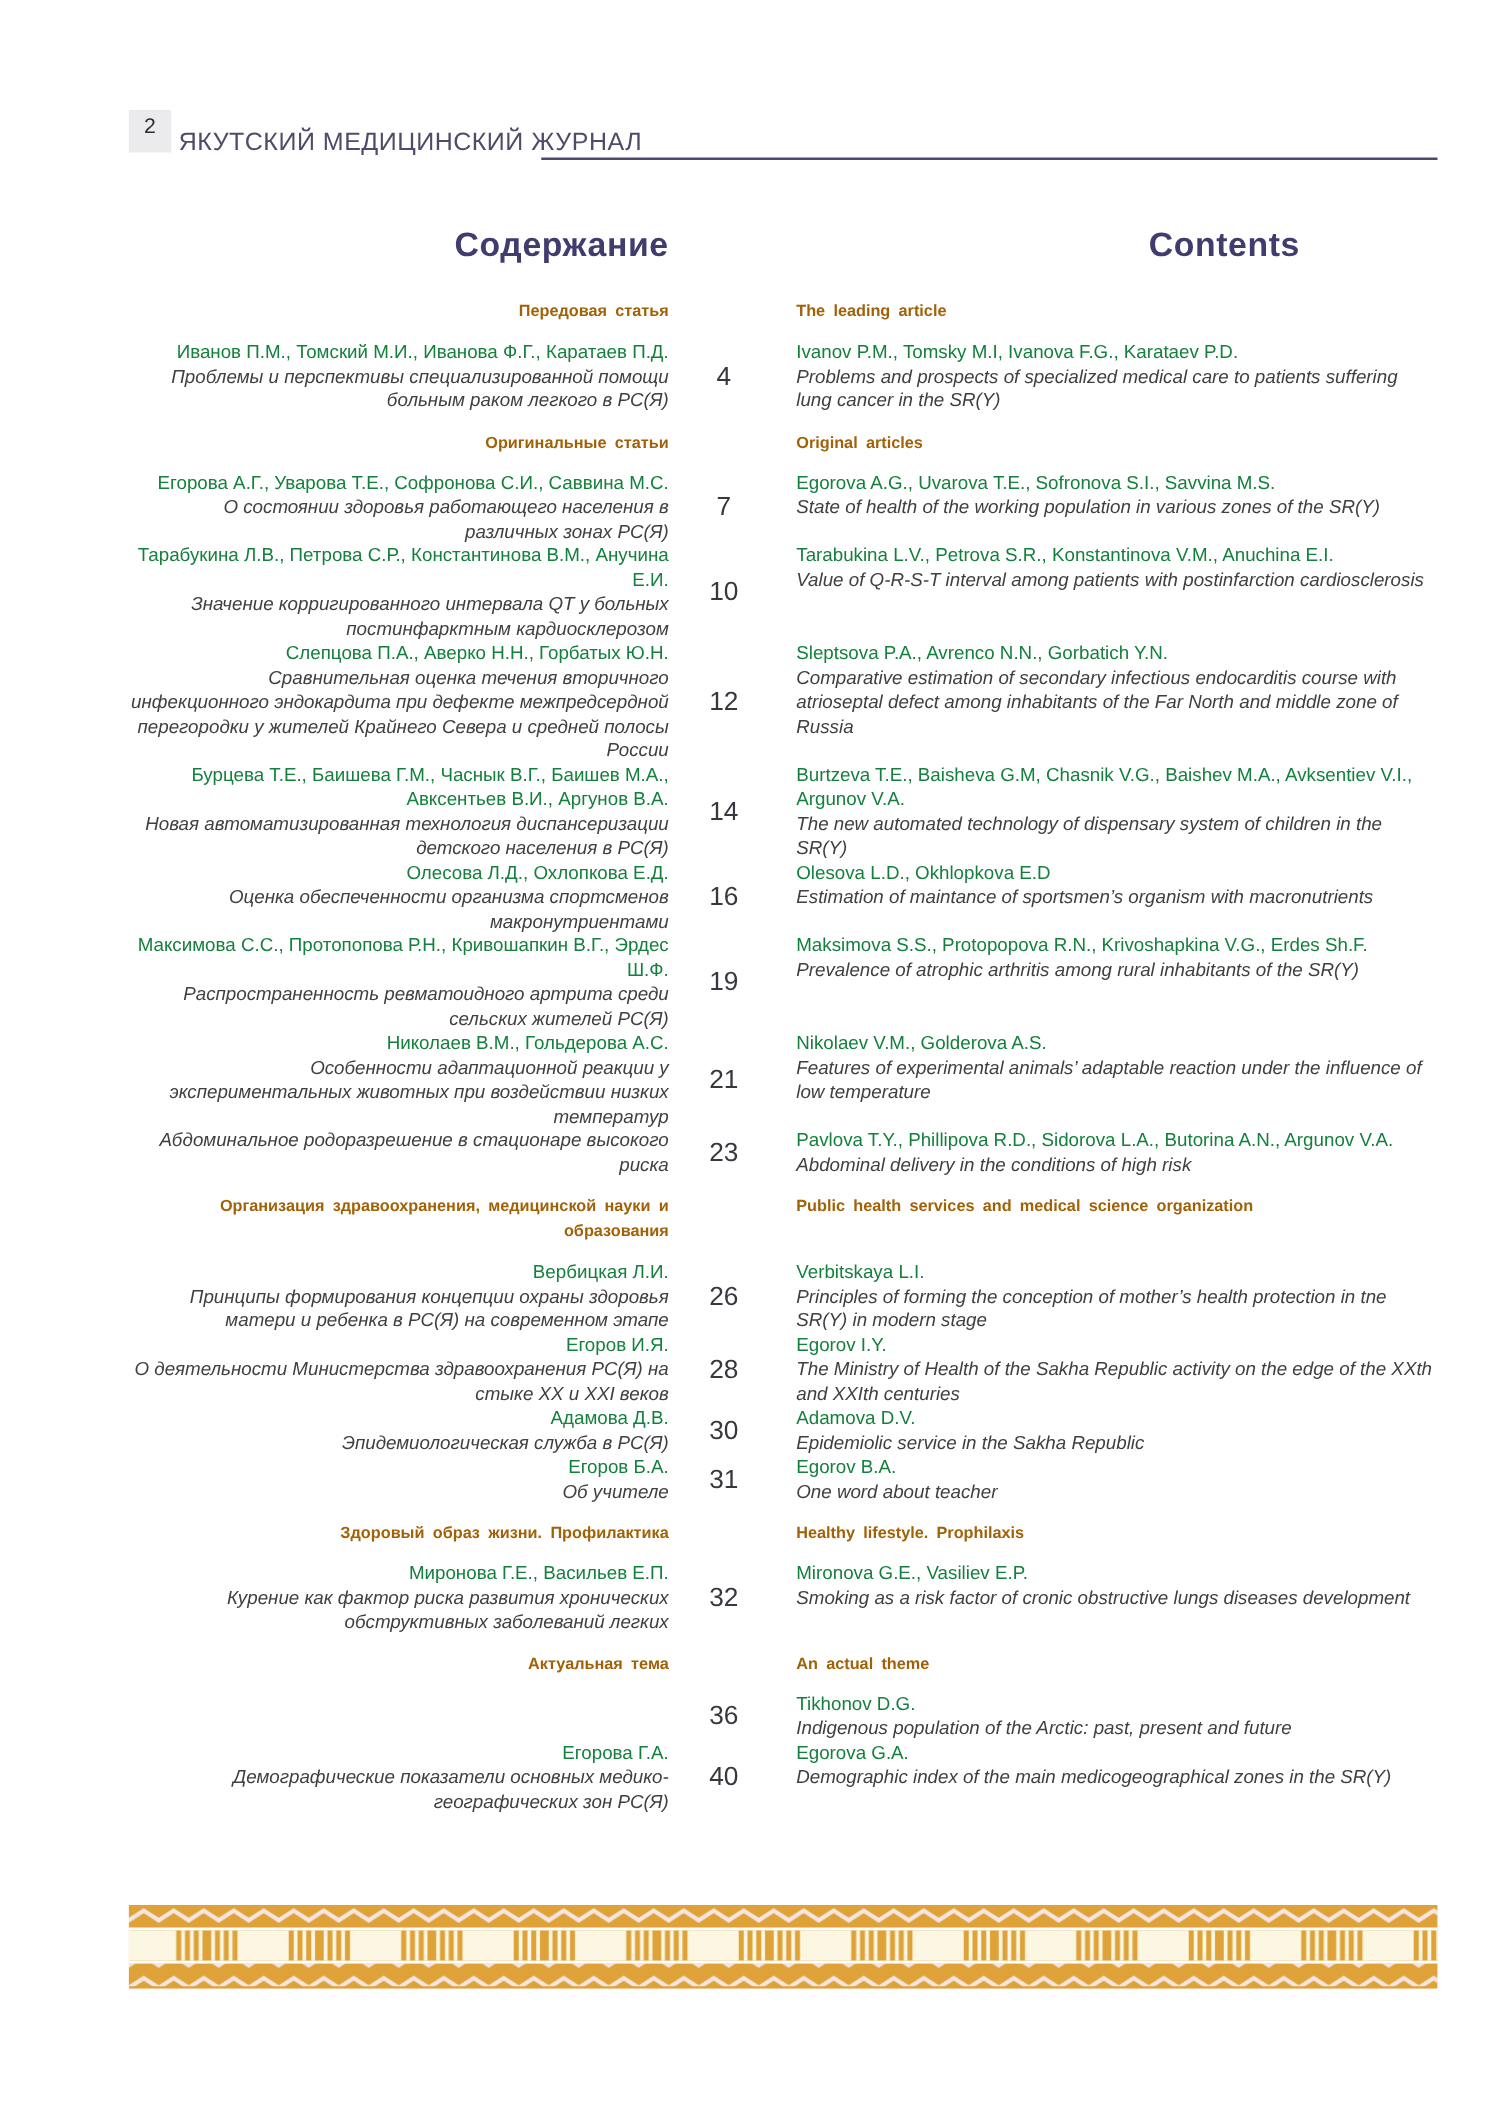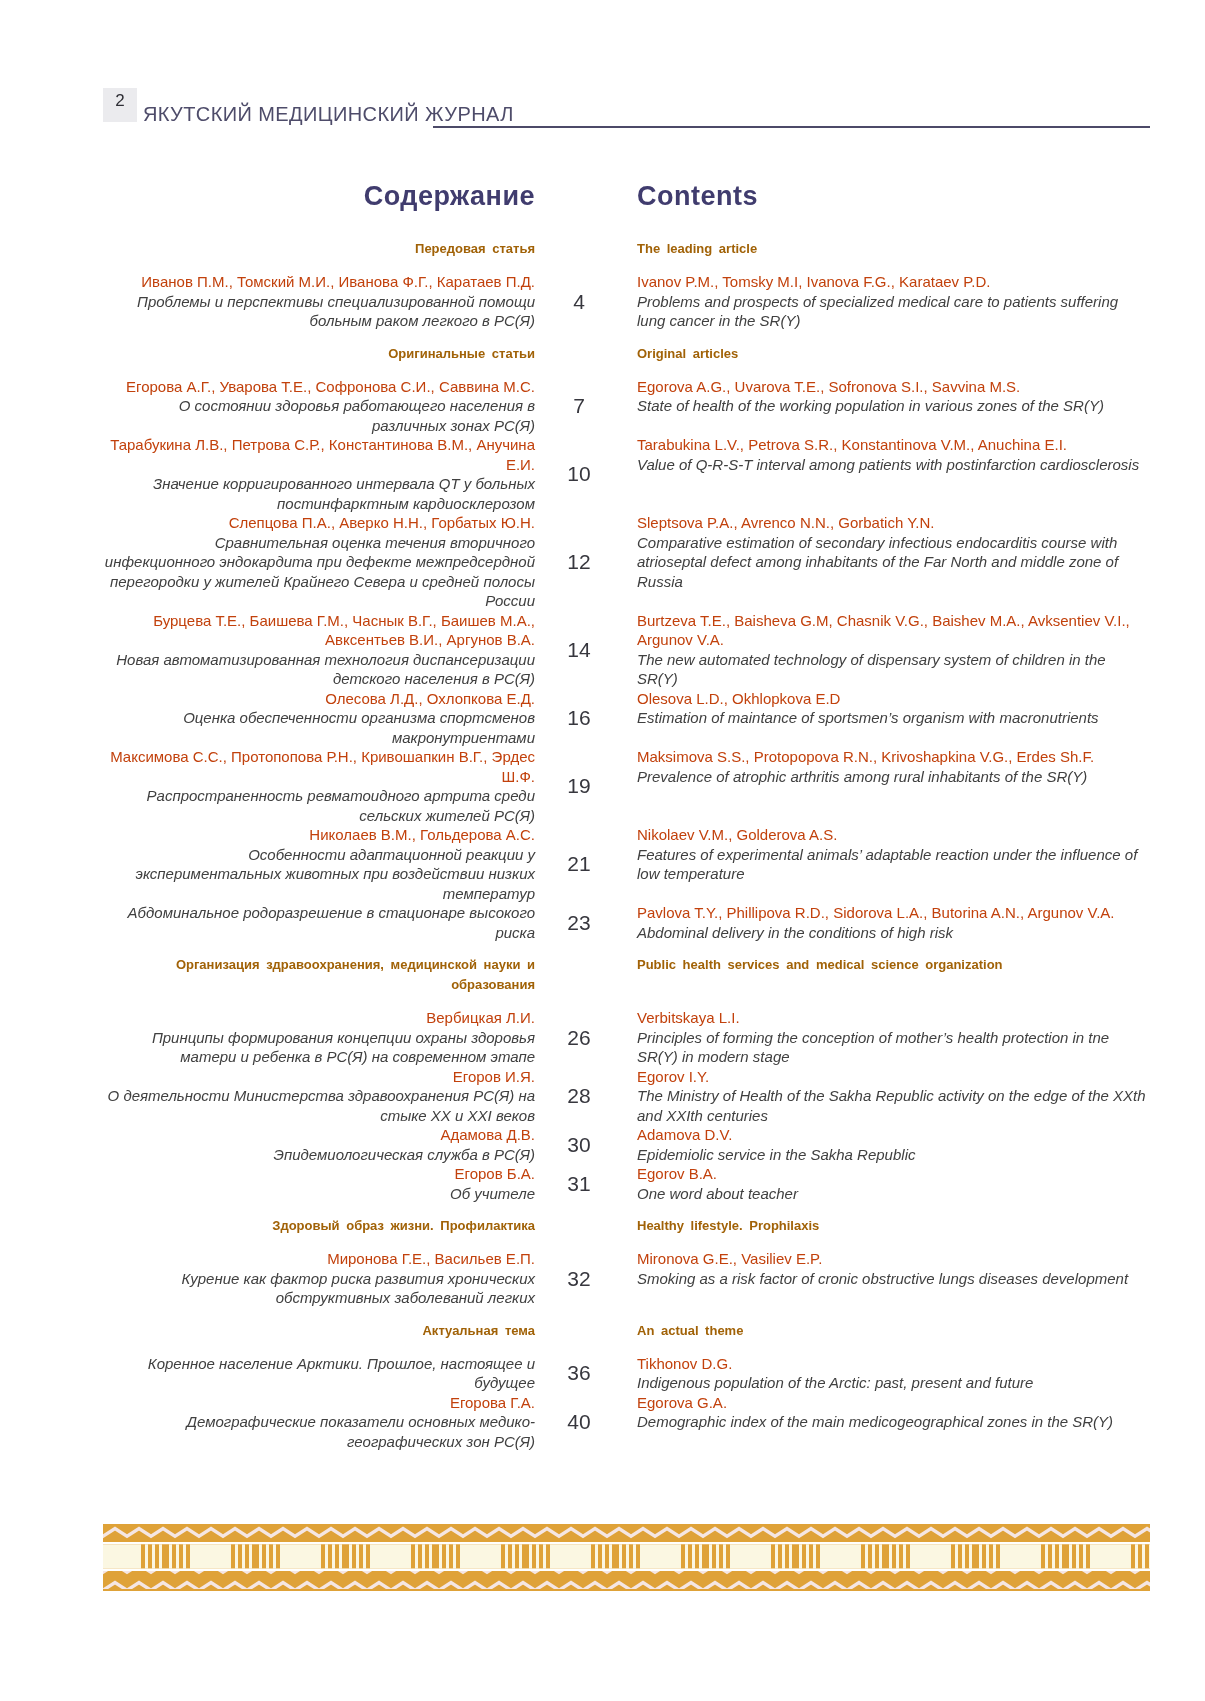--- a/index.html
+++ b/index.html
@@ -23,26 +23,26 @@
   }
   .hdr .rule { position:absolute; left:330px; right:0; top:38px; border-top:2px solid #4c4a68; }
   
   .toc { position:absolute; top:181px; left:103px; right:55px; }
   .row { display:grid; grid-template-columns:432px 88px 1fr; }
   .cell.ru { text-align:right; }
   .cell.en { padding-left:14px; text-align:left; }
   .cell.num { display:flex; align-items:center; justify-content:center; }
   .heads { margin-bottom:27px; }
   .heads h1 { font-size:27px; font-weight:bold; color:#403c6e; letter-spacing:0.5px; }
-  .heads .en h1 { padding-right:110px; text-align:left; }
+  .heads .en h1 { padding-right:110px; text-align:right; }
   .heads .ru h1 { text-align:right; }
   .section-row { margin:13px 0; }
   .sec-h { font-weight:bold; color:#a16207; font-size:13px; word-spacing:3px; line-height:20px; display:block; }
   .entry-row { font-size:15px; line-height:19.5px; }
-  .authors { color:#c2410c; }
+  .authors { color:#15803d; }
   .title { color:#404040;font-style:italic; }
   .pagenum { color:#37373e; font-size:21px; }
   
   .ornament { position:absolute; top:1524px; left:103px; right:55px; height:67px; }
   .ornament svg { display:block; width:100%; height:67px; }
 </style>
 </head>
 <body>
 
 <div class="page">
@@ -285,21 +285,20 @@
           <div class="cell ru">
             <span class="sec-h">Актуальная тема</span>
           </div>
           <div class="cell num"></div>
           <div class="cell en">
             <span class="sec-h">An actual theme</span>
           </div>
         </div>
         <div class="row entry-row">
           <div class="cell ru">
-            <div class="title">Коренное население Арктики. Прошлое, настоящее и будущее</div>
           </div>
           <div class="cell num">
             <span class="pagenum">36</span>
           </div>
           <div class="cell en">
             <div class="authors">Tikhonov D.G.</div>
             <div class="title">Indigenous population of the Arctic: past, present and future</div>
           </div>
         </div>
         <div class="row entry-row">

